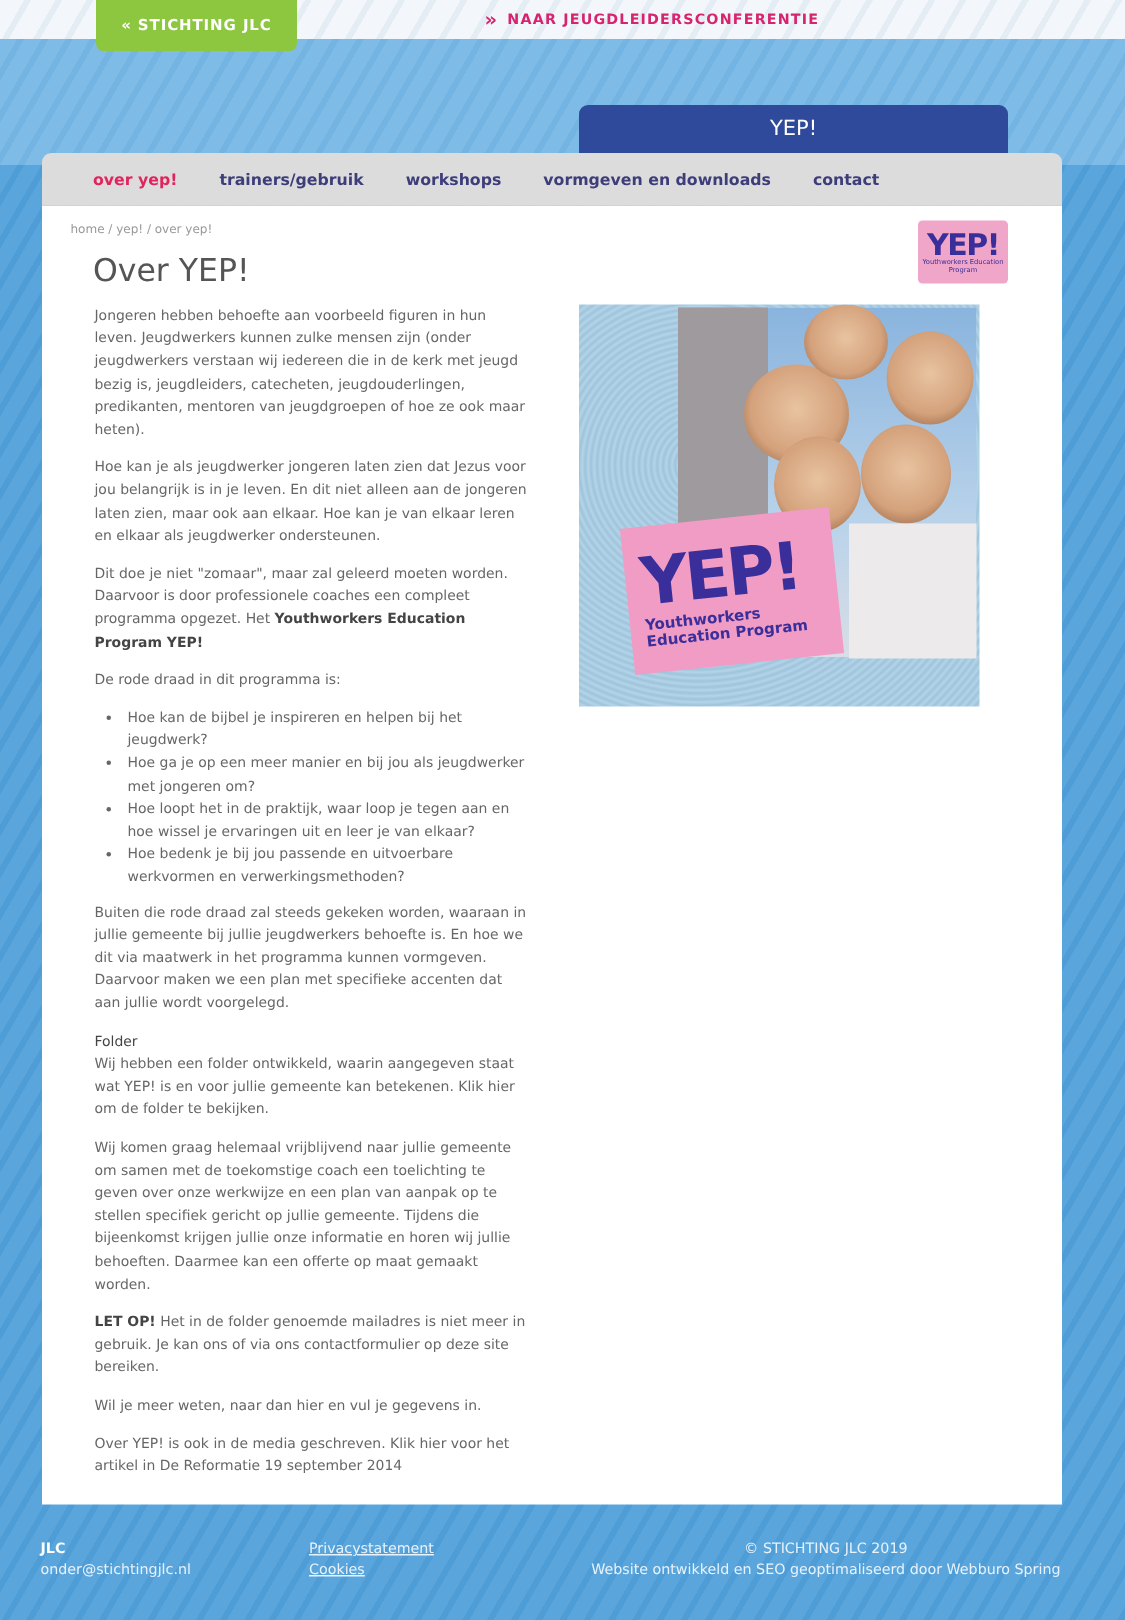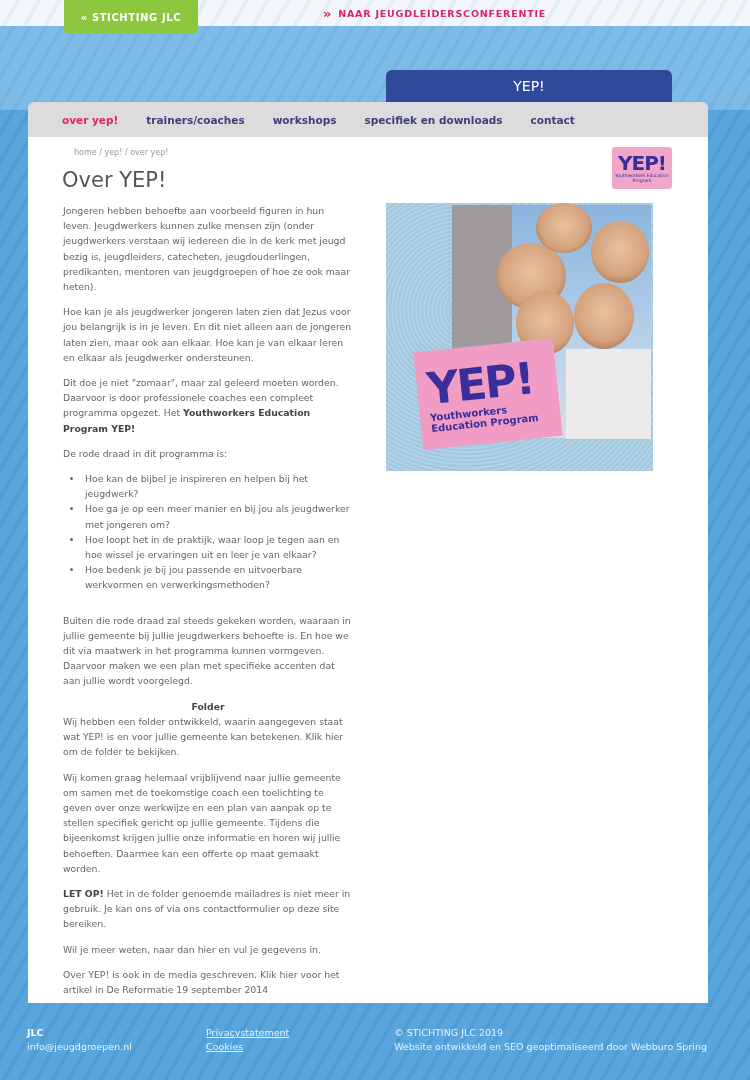--- a/index.html
+++ b/index.html
@@ -47,41 +47,41 @@
   .navbar .nav-item {
     font-size: 10.5px; color: #3d3d7a; font-weight: bold; margin-right: 28px;
     cursor: pointer; white-space: nowrap;
   }
   .navbar .nav-item.active { color: #e0245e; }
   .content {
     position: absolute; left: 28px; top: 137px; width: 680px; height: 866px;
     background: #fff; z-index: 2;
   }
   .breadcrumb {
-    position: absolute; left: 46px; top: 11px; font-size: 8px; color: #999;
+    position: absolute; left: 19px; top: 11px; font-size: 8px; color: #999;
   }
   .page-title {
     position: absolute; left: 34px; top: 31px; font-size: 21px; color: #555; font-weight: normal;
   }
   .yep-logo-small {
     position: absolute; left: 584px; top: 10px; width: 60px; height: 42px;
     background: #f0a6c8; border-radius: 3px;
     display: flex; flex-direction: column; align-items: center; justify-content: center;
   }
   .yep-logo-small .yl-big { color: #3a2e9a; font-weight: bold; font-size: 20px; line-height: 20px; font-family: "DejaVu Sans", sans-serif; letter-spacing: -1px; }
   .yep-logo-small .yl-sub { color: #3a2e9a; font-size: 4.5px; line-height: 5px; text-align: center; }
   .body-text {
     position: absolute; left: 35px; top: 66px; width: 290px;
     font-size: 9.3px; line-height: 15.2px; color: #666;
   }
   .body-text p { margin-bottom: 10px; }
   .body-text b { color: #444; }
-  .body-text ul { margin: 0 0 20px 20px; list-style: disc; }
+  .body-text ul { margin: 0 0 8px 20px; list-style: disc; }
   .body-text li { padding-left: 2px; }
-  .body-text .sub-h { font-weight: bold; color: #444; display: block; text-align: center; }
+  .body-text .sub-h { font-weight: normal; color: #444; display: block; }
   .photo {
     position: absolute; left: 358px; top: 66px; width: 267px; height: 268px;
     background: repeating-radial-gradient(circle at 30% 40%, #9ec4dc 0px, #b4d4e8 2px, #9ec4dc 4px);
     overflow: hidden;
   }
   .photo .sky {
     position: absolute; left: 66px; top: 2px; width: 199px; height: 233px;
     background: linear-gradient(180deg, #8ab4de 0%, #b8d2ea 60%, #d8dde6 100%);
     clip-path: polygon(0 0, 100% 0, 100% 100%, 4% 100%, 8% 70%, 2% 40%);
   }
@@ -98,21 +98,21 @@
     display: flex; flex-direction: column; justify-content: center; padding-left: 10px;
   }
   .photo .badge .b-big { color: #3a2e9a; font-weight: bold; font-size: 44px; line-height: 46px; letter-spacing: -2px; }
   .photo .badge .b-sub { color: #3a2e9a; font-weight: bold; font-size: 10px; line-height: 11px; }
   .footer {
     position: absolute; left: 0; top: 1003px; width: 750px; height: 93px; z-index: 2;
     color: #e8f2fb; font-size: 9.5px; line-height: 14px;
   }
   .footer .f-col1 { position: absolute; left: 27px; top: 23px; }
   .footer .f-col2 { position: absolute; left: 206px; top: 23px; text-decoration: underline; }
-  .footer .f-col3 { position: absolute; right: 43px; top: 23px; text-align: left; }
+  .footer .f-col3 { position: absolute; right: 43px; top: 23px; text-align: center; }
   .footer .f-title { font-weight: bold; color: #fff; }
 </style>
 </head>
 <body>
 
 <div class="topstrip"></div>
 <div class="bluebg"></div>
 <div class="bluebg lighter-top"></div>
 
 <a class="jlc-tab">
@@ -124,23 +124,23 @@
   <span style="font-size:13px;">»</span>
   <span>NAAR JEUGDLEIDERSCONFERENTIE</span>
 </a>
 
 <div class="yep-tab">
   <span>YEP!</span>
 </div>
 
 <nav class="navbar">
   <a class="nav-item active">over yep!</a>
-  <a class="nav-item">trainers/coaches</a>
+  <a class="nav-item">trainers/gebruik</a>
   <a class="nav-item">workshops</a>
-  <a class="nav-item">specifiek en downloads</a>
+  <a class="nav-item">vormgeven en downloads</a>
   <a class="nav-item">contact</a>
 </nav>
 
 <main class="content">
   <div class="breadcrumb">home / yep! / over yep!</div>
   <h1 class="page-title">Over YEP!</h1>
 
   <div class="yep-logo-small">
     <span class="yl-big">YEP!</span>
     <span class="yl-sub">Youthworkers Education Program</span>
@@ -188,21 +188,21 @@
       <span class="b-big">YEP!</span>
       <span class="b-sub">Youthworkers</span>
       <span class="b-sub">Education Program</span>
     </div>
   </div>
 </main>
 
 <footer class="footer">
   <div class="f-col1">
     <div class="f-title">JLC</div>
-    <a>info@jeugdgroepen.nl</a>
+    <a>onder@stichtingjlc.nl</a>
   </div>
   <div class="f-col2">
     <div><a>Privacystatement</a></div>
     <div><a>Cookies</a></div>
   </div>
   <div class="f-col3">
     <div>© STICHTING JLC  2019</div>
     <a>Website ontwikkeld en SEO geoptimaliseerd door Webburo Spring</a>
   </div>
 </footer>

